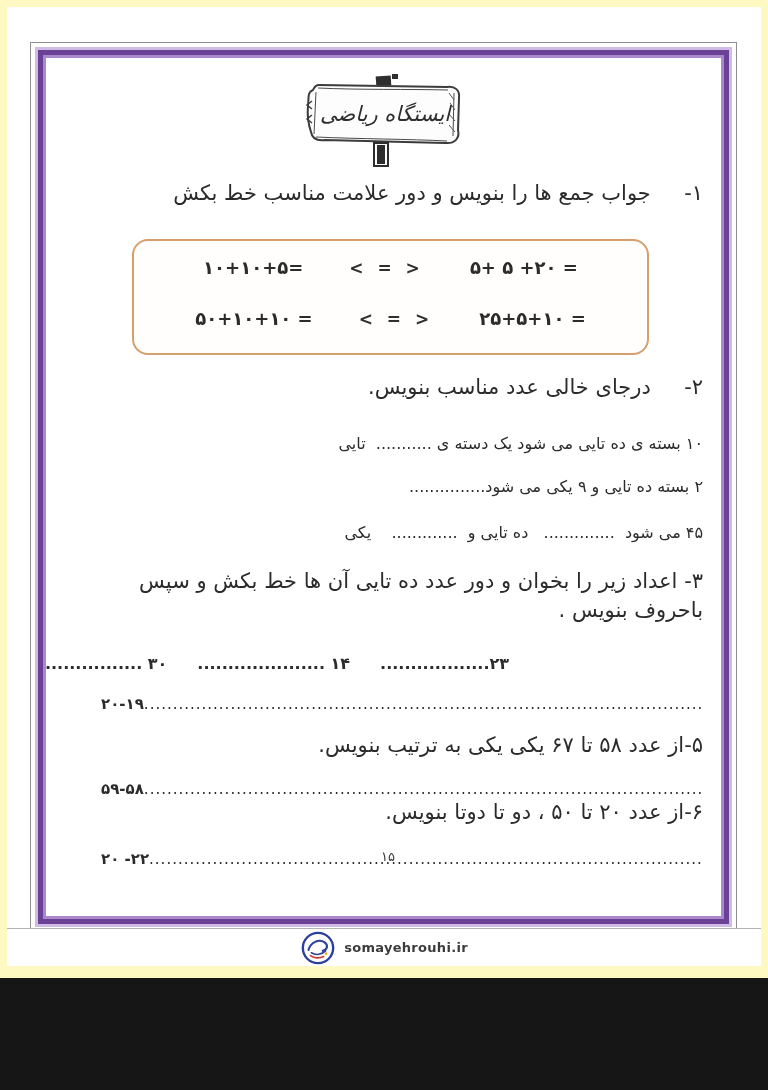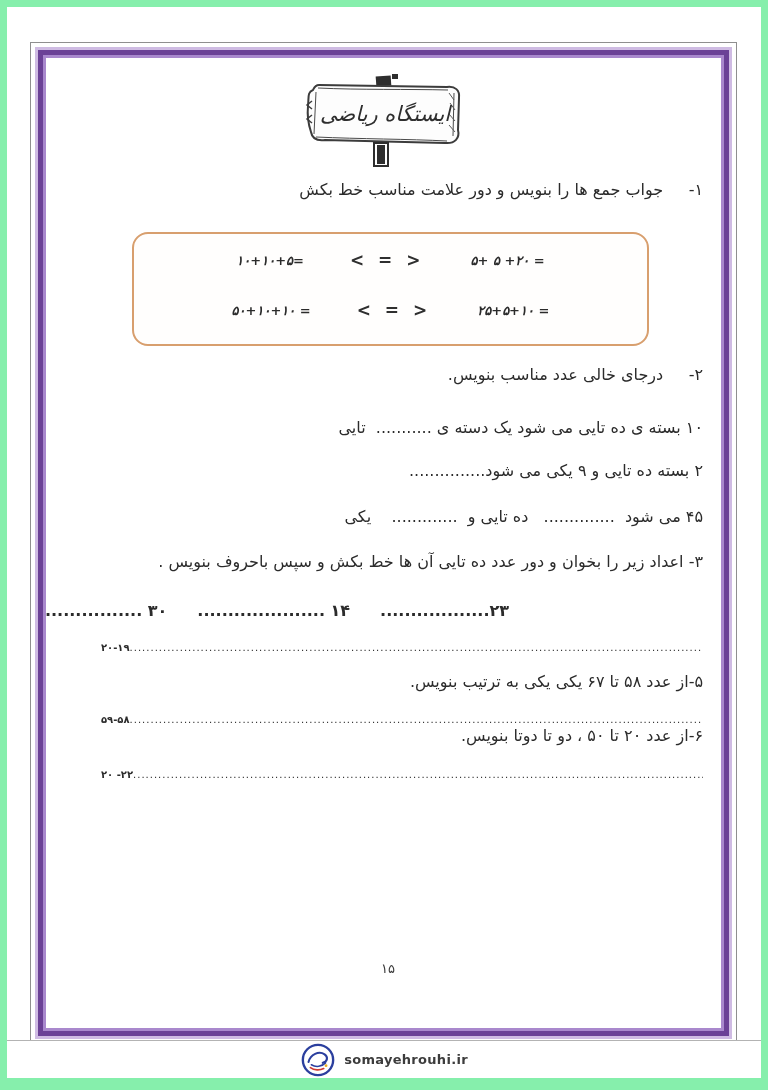--- a/index.html
+++ b/index.html
@@ -1,51 +1,51 @@
 <!DOCTYPE html>
 <html lang="fa"><head>
 <meta charset="utf-8">
 <style>
   * { box-sizing: border-box; margin: 0; padding: 0; }
   html,body { width:768px; height:1090px; }
   body { font-family: "DejaVu Sans", sans-serif; background:#161616; }
-  .root { position:relative; width:768px; height:1090px; background:#86efac; overflow:hidden; }
+  .root { position:relative; width:768px; height:978px; background:#fef9c3; overflow:hidden; }
   .page { position:absolute; left:7px; top:7px; right:7px; bottom:12px; background:#ffffff; }
   .gray-frame { position:absolute; left:23px; top:35px; right:24px; bottom:34px; border:1px solid #8f8f8f; background:#fff; }
   .p1 { position:absolute; inset:4px; border:3px solid #cfbbe3; }
   .p2 { height:100%; border:5px solid #6b4196; }
   .p3 { height:100%; border:3px solid #a988cd; background:#fff; overflow:hidden; }
   .content { height:100%; padding:0 18px; color:#2b2b2b; }
 
   .sign-wrap { text-align:center; margin-top:10px; }
   .rtl { direction:rtl; text-align:right; white-space:pre-wrap; line-height:1.4; }
-  .h { font-size:16px; }
+  .h { font-size:21px; }
   .line { font-size:16px; }
 
   .ex1-heading { margin-top:7px; }
   .obox { width:517px; margin:31px 0 0 68px; border:2px solid #d89f6e; border-radius:16px; padding:16px 0 24px 0; background:#fffefd; }
   .sum-row { display:flex; direction:ltr; justify-content:center; align-items:center; gap:46px; }
   .sum-row + .sum-row { margin-top:30px; }
-  .expr { direction:ltr; unicode-bidi:isolate; font-weight:bold; font-size:13px; letter-spacing:1px; white-space:pre;font-style:italic; }
+  .expr { direction:ltr; unicode-bidi:isolate; font-weight:bold; font-size:18px; letter-spacing:1px; white-space:pre; }
   .cmp { font-weight:bold; font-size:17px; letter-spacing:4px; color:#2f2f2f; white-space:pre; }
 
   .ex2-heading { margin-top:18px; }
   .l1 { margin-top:30px; }
   .l2 { margin-top:29px; }
   .l3 { margin-top:21px; }
   .l4 { margin-top:23px; }
 
   .ex3-heading { margin-top:23px; }
   .numbers-row { display:flex; direction:rtl; gap:30px; margin-top:28px; padding-right:194px; font-weight:bold; font-size:16px; }
   .num-group { direction:ltr; unicode-bidi:isolate; white-space:pre; letter-spacing:0.5px; }
 
   .ex4-heading { margin-top:38px; }
   .ex5-heading { margin-top:18px; }
   .ex6-heading { margin-top:0; }
-  .answer-line { display:flex; direction:ltr; align-items:baseline; margin-top:22px; margin-left:37px; font-size:10px;text-align:center; }
+  .answer-line { display:flex; direction:ltr; align-items:baseline; margin-top:22px; margin-left:37px; font-size:15px;text-align:center; }
   .answer-line.a5 { margin-top:20px; }
   .answer-line.a6 { margin-top:22px; }
   .answer-start { font-weight:bold; white-space:pre; direction:ltr; unicode-bidi:isolate; }
   .dots-fill { flex:1; overflow:hidden; white-space:nowrap; letter-spacing:1px; color:#2b2b2b; }
 
   .page-num { position:absolute; left:8px; right:0; bottom:114px; text-align:center; font-size:13px; color:#3a3a3a; }
 
   .watermark-strip { position:absolute; left:7px; right:7px; bottom:12px; height:38px; background:#fff;
     border-top:1px solid #b3b3b3; display:flex; align-items:center; justify-content:center; gap:8px; direction:ltr; }
   .wm-text { font-size:13px; font-weight:bold; color:#3c3c3c; letter-spacing:0.3px; }

